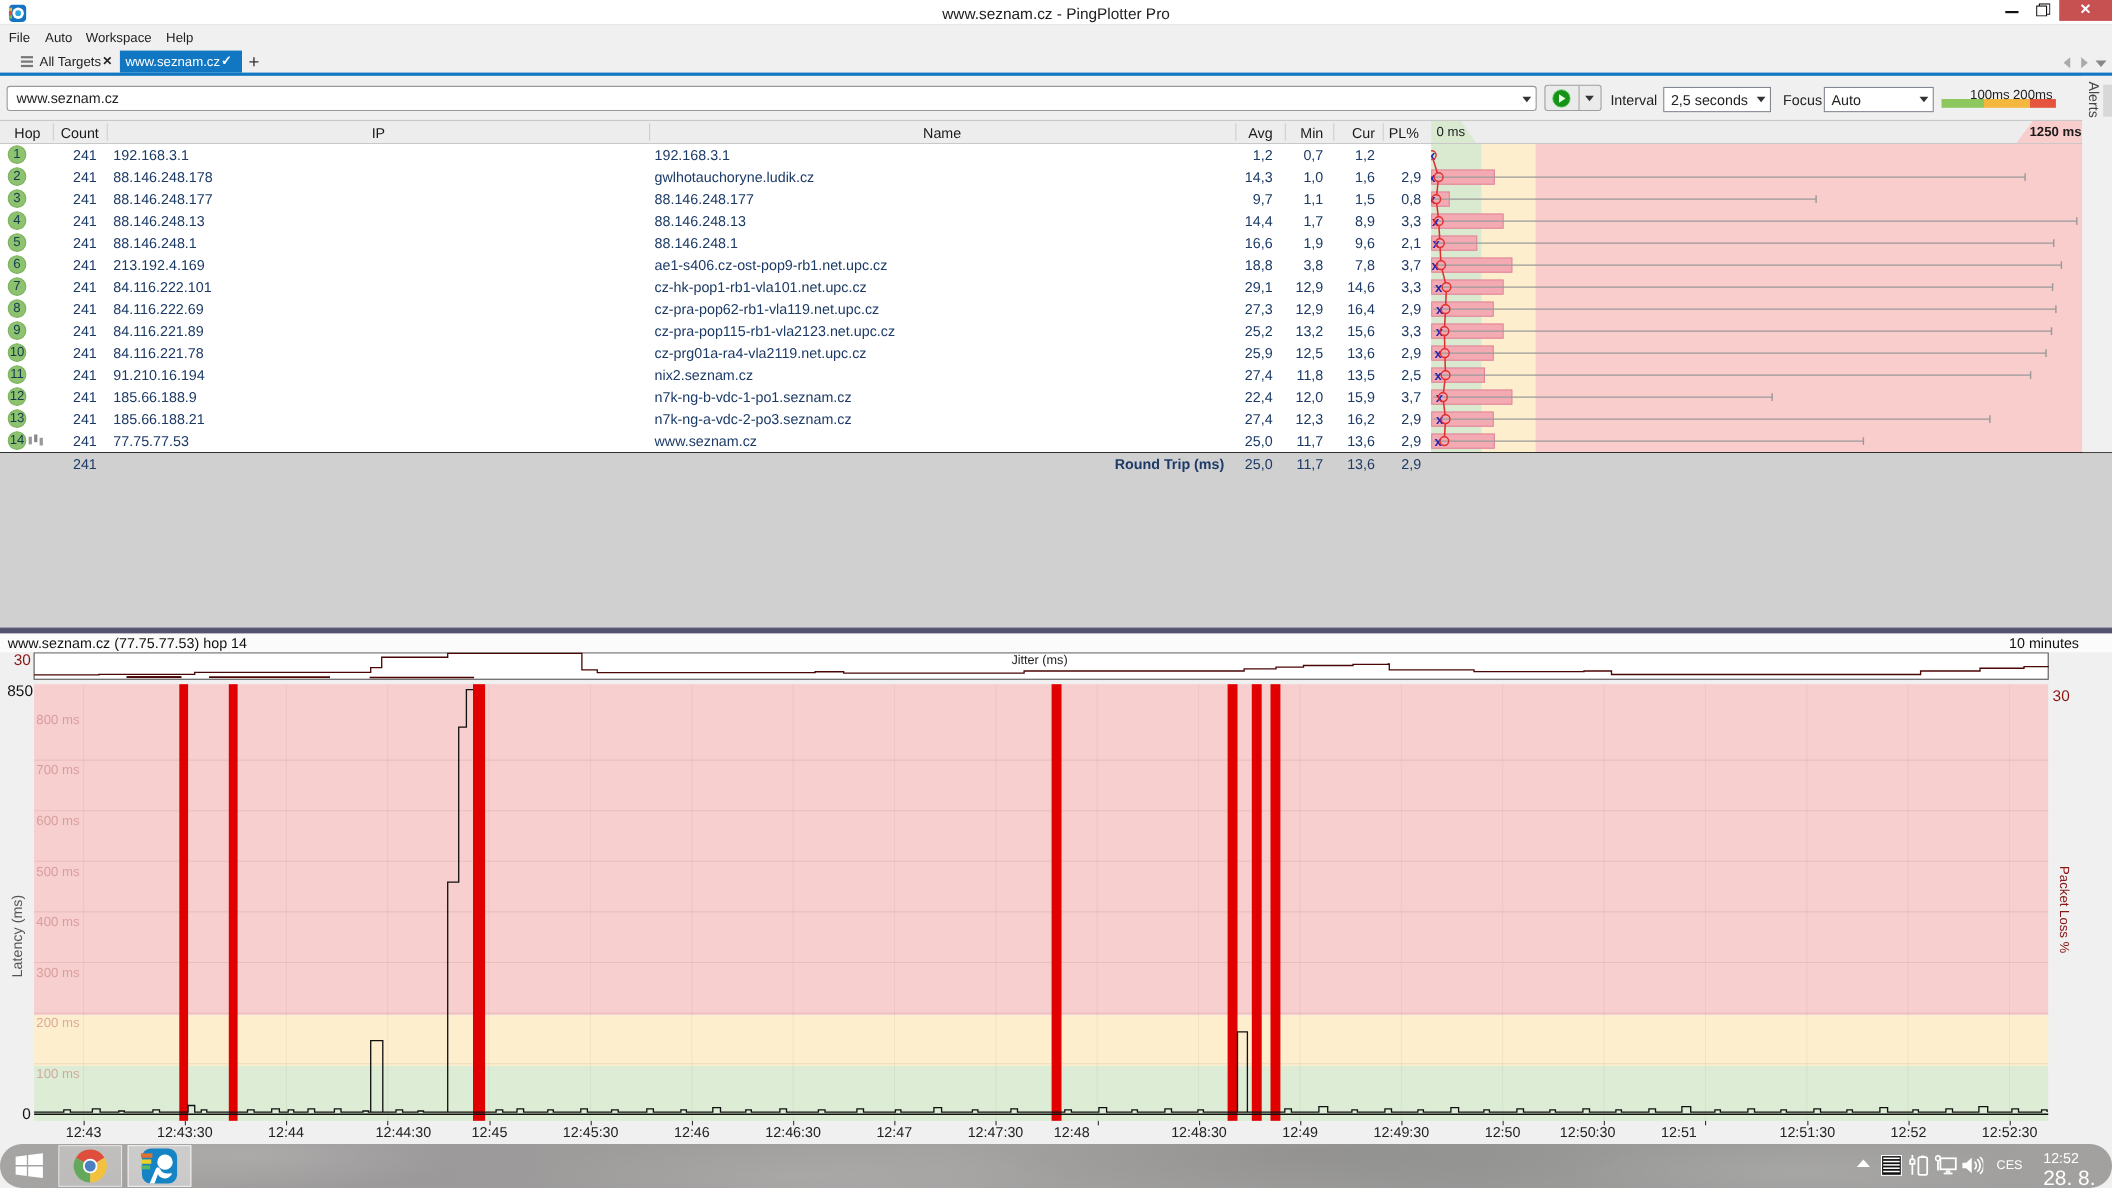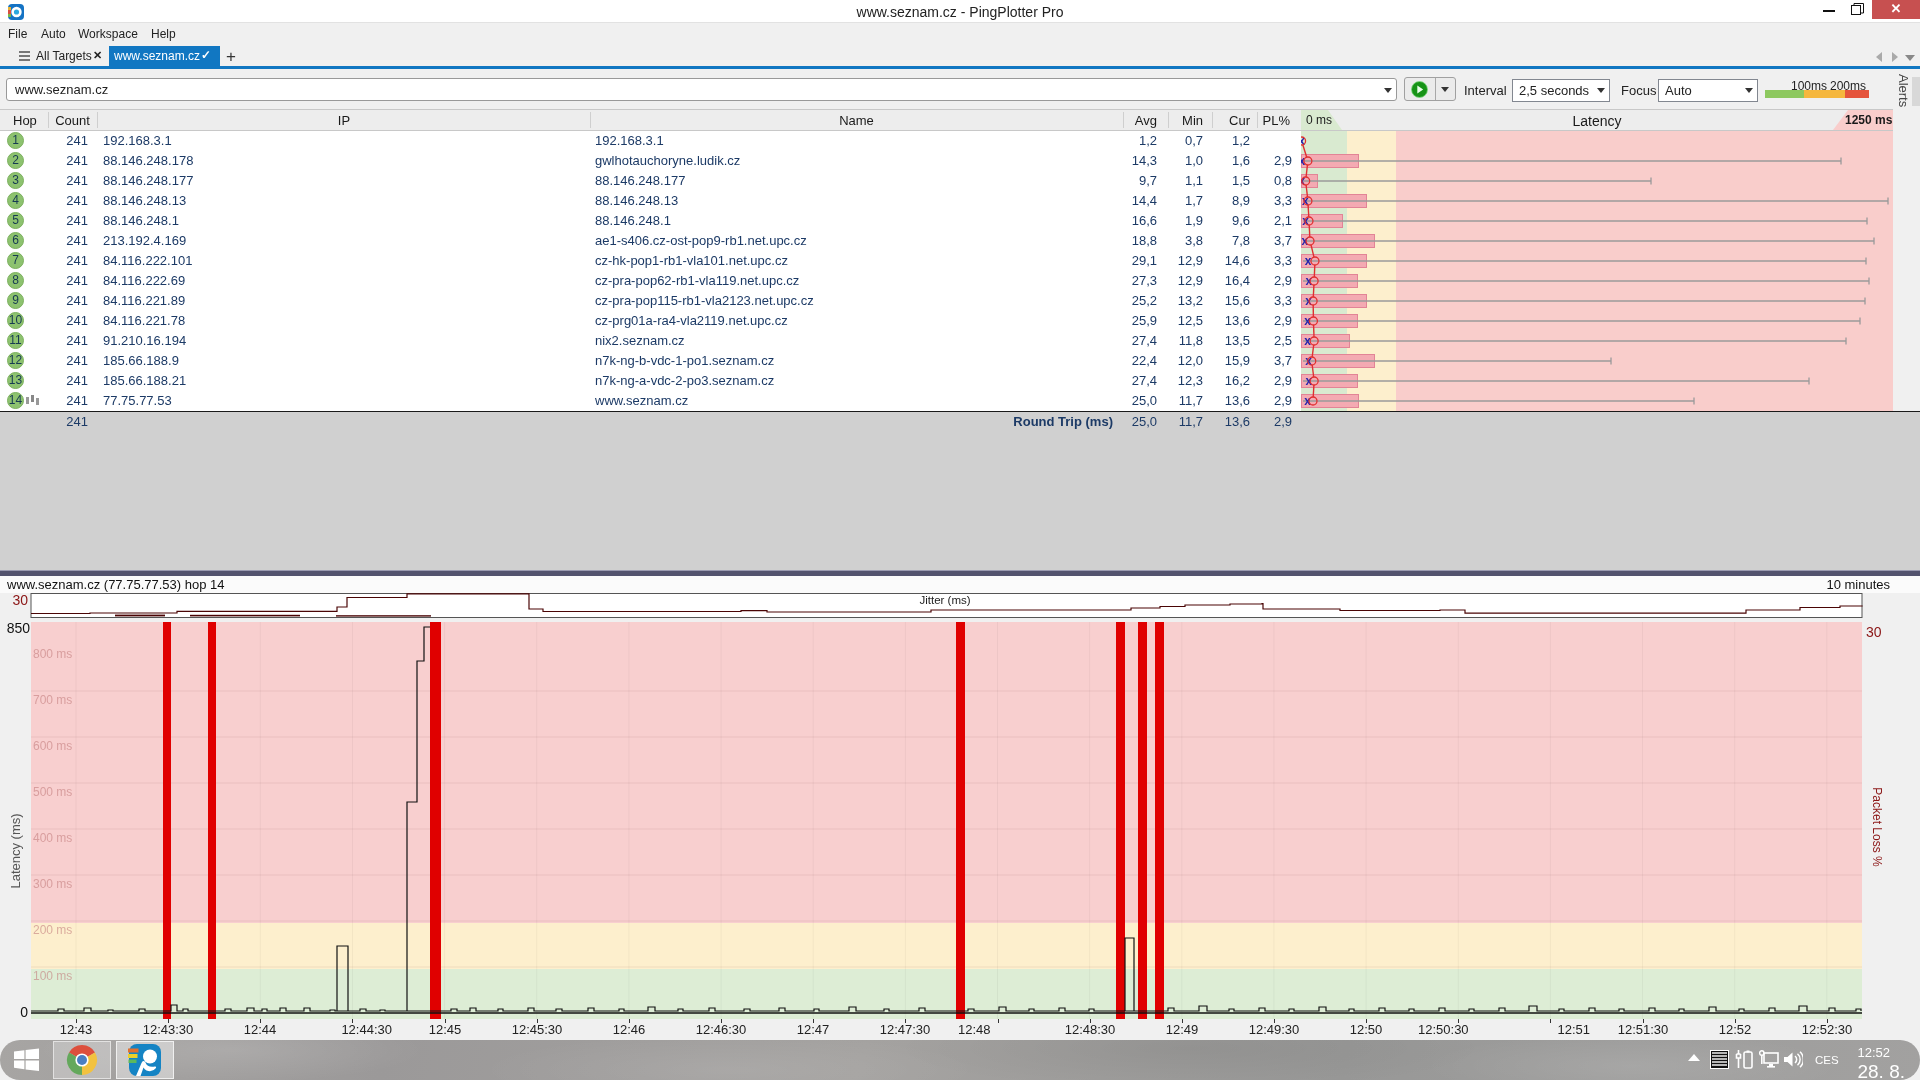--- a/index.html
+++ b/index.html
@@ -146,21 +146,20 @@
   <span class="vline" style="left:1123px"></span>
   <span class="vline" style="left:1168px"></span>
   <span class="vline" style="left:1212px"></span>
   <span class="vline" style="left:1257px"></span>
   <span class="vline" style="left:1301px"></span>
 
   <div style="position:absolute;left:1301px;top:0;width:592px;height:20px;background:#ededed"></div>
   <div style="position:absolute;left:1301px;top:0;width:41px;height:20px;background:#d9ead0;clip-path:polygon(0 0,27px 0,41px 20px,0 20px)"></div>
   <div style="position:absolute;left:1833px;top:0;width:60px;height:20px;background:#f9cdcb;clip-path:polygon(15px 0,60px 0,60px 20px,0 20px)"></div>
   <span class="hcell" style="left:1306px;font-weight:normal;font-size:12px">0 ms</span>
-  <span class="hcell" style="left:1301px;width:592px;text-align:center;font-size:14px">Latency</span>
   <span class="hcell" style="left:1845px;font-weight:bold;font-size:12px">1250 ms</span>
 </div>
 
 <div class="abs" id="lat-bg">
   <div style="position:absolute;left:0;top:0;width:46px;height:280px;background:#d9ead0"></div>
   <div style="position:absolute;left:46px;top:0;width:49px;height:280px;background:#fdefcd"></div>
   <div style="position:absolute;left:95px;top:0;width:497px;height:280px;background:#f9cdcb"></div>
 </div>
 
 <div class="abs" id="tbody">
@@ -515,21 +514,21 @@
     <span style="position:absolute;left:1050px;top:3px;width:80px;text-align:center">12:48:30</span>
     <span style="position:absolute;left:1090px;top:0;width:1px;height:4px;background:#333"></span>
     <span style="position:absolute;left:1142px;top:3px;width:80px;text-align:center">12:49</span>
     <span style="position:absolute;left:1182px;top:0;width:1px;height:4px;background:#333"></span>
     <span style="position:absolute;left:1234px;top:3px;width:80px;text-align:center">12:49:30</span>
     <span style="position:absolute;left:1274px;top:0;width:1px;height:4px;background:#333"></span>
     <span style="position:absolute;left:1326px;top:3px;width:80px;text-align:center">12:50</span>
     <span style="position:absolute;left:1366px;top:0;width:1px;height:4px;background:#333"></span>
     <span style="position:absolute;left:1418px;top:3px;width:80px;text-align:left">12:50:30</span>
     <span style="position:absolute;left:1458px;top:0;width:1px;height:4px;background:#333"></span>
-    <span style="position:absolute;left:1510px;top:3px;width:80px;text-align:right">12:51</span>
+    <span style="position:absolute;left:1510px;top:3px;width:80px;text-align:left">12:51</span>
     <span style="position:absolute;left:1550px;top:0;width:1px;height:4px;background:#333"></span>
     <span style="position:absolute;left:1603px;top:3px;width:80px;text-align:center">12:51:30</span>
     <span style="position:absolute;left:1643px;top:0;width:1px;height:4px;background:#333"></span>
     <span style="position:absolute;left:1695px;top:3px;width:80px;text-align:center">12:52</span>
     <span style="position:absolute;left:1735px;top:0;width:1px;height:4px;background:#333"></span>
     <span style="position:absolute;left:1787px;top:3px;width:80px;text-align:center">12:52:30</span>
     <span style="position:absolute;left:1827px;top:0;width:1px;height:4px;background:#333"></span>
   </div>
 
 <div class="abs" id="taskbar">

